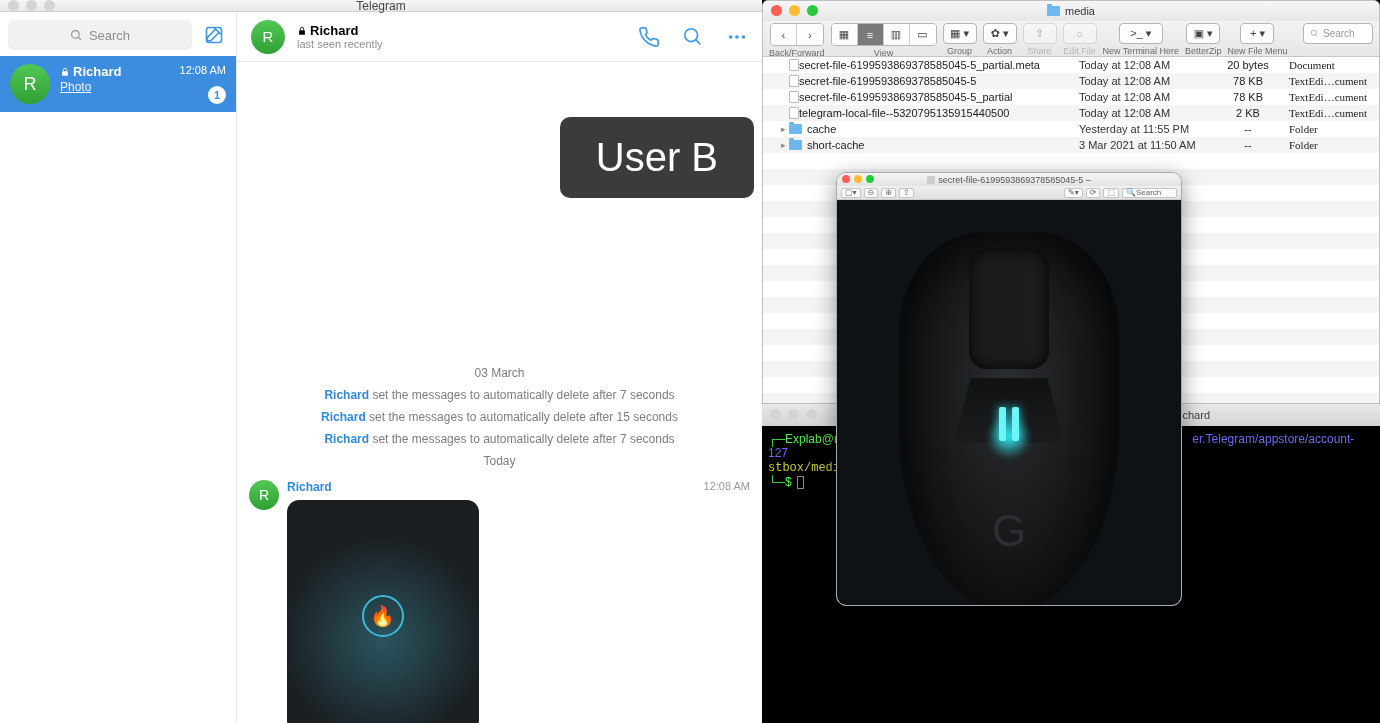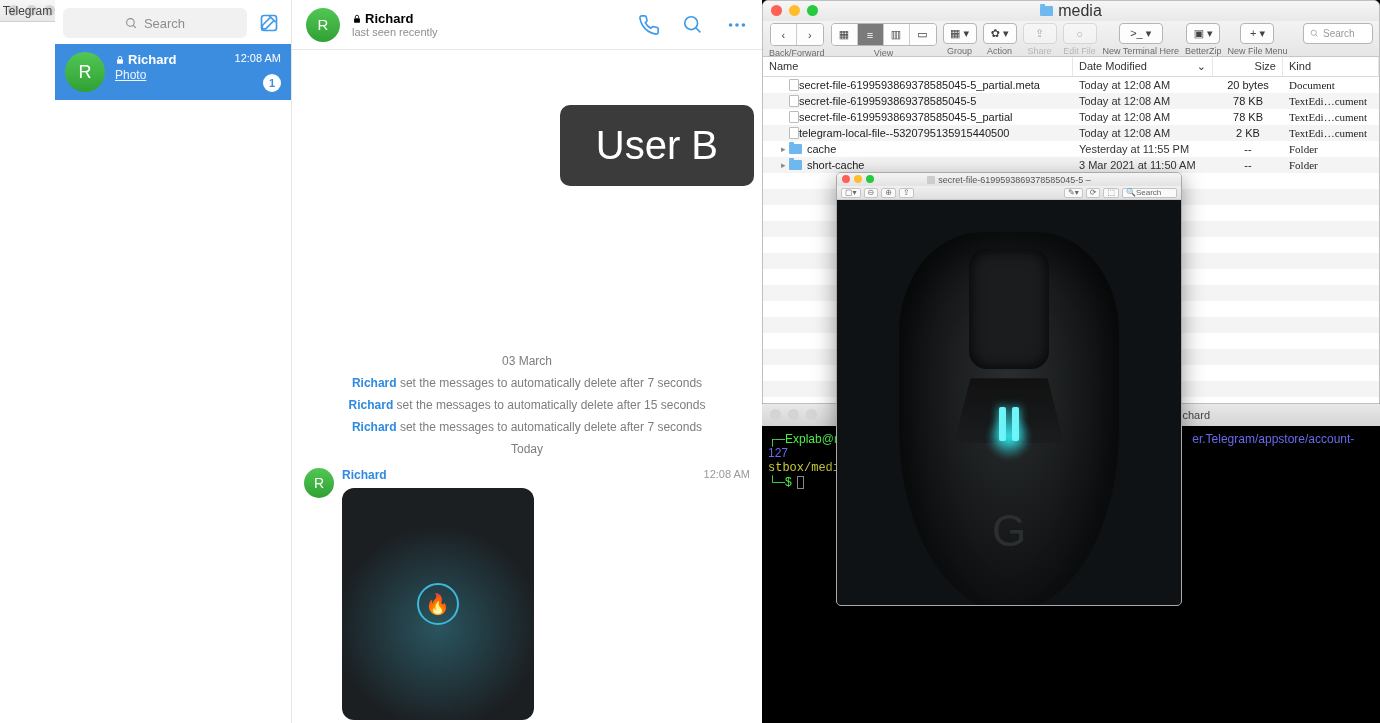--- a/index.html
+++ b/index.html
@@ -1,19 +1,19 @@
 <!DOCTYPE html>
 <html><head>
 <meta charset="utf-8">
 <style>
 * { margin: 0; padding: 0; box-sizing: border-box; font-family: -apple-system, BlinkMacSystemFont, "Segoe UI", sans-serif; }
 body { width: 1380px; height: 723px; background: #000; position: relative; overflow: hidden; }
 
 
-.telegram { position: absolute; left: 0; top: 0; width: 762px; height: 723px; background: #fff; display: flex; }
+.telegram { position: absolute; left: 0; top: 0; width: 762px; height: 723px; background: #fff; display: flex; flex-direction: column; }
 .tg-titlebar { height: 22px; background: linear-gradient(#f6f6f6, #e8e8e8); border-bottom: 1px solid #d0d0d0; display: flex; align-items: center; position: relative; }
 .tg-traffic { display: flex; gap: 7px; margin-left: 8px; }
 .traffic-dot { width: 11px; height: 11px; border-radius: 50%; background: #d4d4d4; }
 .tg-title { position: absolute; left: 50%; transform: translateX(-50%); font-size: 12px; color: #444; }
 .tg-body { flex: 1; display: flex; }
 .tg-sidebar { width: 237px; border-right: 1px solid #e6e6e6; background: #fff; display: flex; flex-direction: column; }
 .tg-search-row { display: flex; align-items: center; padding: 8px 8px 6px 8px; gap: 8px; }
 .tg-search { flex: 1; background: #f1f1f2; border-radius: 6px; height: 30px; display: flex; align-items: center; justify-content: center; gap: 6px; color: #8e8e92; font-size: 13px; }
 .compose-btn { width: 28px; height: 28px; display: flex; align-items: center; justify-content: center; color: #3e9ae8; }
 .chat-item { display: flex; padding: 8px 10px; background: #3c8de0; color: #fff; gap: 10px; }
@@ -44,21 +44,21 @@
 .msg-name-row { display: flex; justify-content: space-between; font-size: 12px; }
 .msg-name { color: #2f8adf; font-weight: 600; }
 .msg-time-small { color: #999; font-size: 11px; }
 .photo-bubble { margin-top: 6px; width: 192px; height: 232px; background: radial-gradient(circle at 50% 60%, #2a5560, #1b1f22 60%); border-radius: 12px; display: flex; align-items: center; justify-content: center; position: relative; filter: blur(0.2px); overflow: hidden; }
 .flame-ring { width: 42px; height: 42px; border-radius: 50%; border: 2px solid #3bbad8; display: flex; align-items: center; justify-content: center; }
 .flame { color: #fff; font-size: 20px; }
 .lock-icon { width: 10px; height: 10px; }
 
 
 .finder { position: absolute; left: 762px; top: 0; width: 618px; height: 404px; background: #fff; border: 1px solid #bfbfbf; border-radius: 6px 6px 0 0; overflow: hidden; display: flex; flex-direction: column; }
-.finder-title { height: 20px; background: linear-gradient(#f6f6f6, #e8e8e8); display: flex; align-items: center; justify-content: center; font-size: 16px; color: #333; position: relative; }
+.finder-title { height: 20px; background: linear-gradient(#f6f6f6, #e8e8e8); display: flex; align-items: center; justify-content: center; font-size: 11px; color: #333; position: relative; }
 .finder-traffic { position: absolute; left: 8px; top: 4px; display: flex; gap: 7px; }
 .td-red { background: #ff5f56; } .td-yellow { background: #ffbd2e; } .td-green { background: #27c93f; }
 .folder-icon-sm { width: 13px; height: 10px; background: #6fb8ef; border-radius: 1px; display: inline-block; margin-right: 5px; position: relative; }
 .folder-icon-sm::before { content: ''; position: absolute; top: -2px; left: 0; width: 5px; height: 2px; background: #6fb8ef; border-radius: 1px 1px 0 0; }
 .finder-toolbar { height: 36px; background: linear-gradient(#f3f3f3, #e6e6e6); border-bottom: 1px solid #c6c6c6; display: flex; align-items: flex-start; padding: 2px 6px; gap: 6px; }
 .tb-group { display: flex; flex-direction: column; align-items: center; }
 .tb-seg { display: flex; border: 1px solid #b5b5b5; border-radius: 4px; overflow: hidden; background: #fff; }
 .tb-btn { width: 26px; height: 21px; display: flex; align-items: center; justify-content: center; border-right: 1px solid #ccc; font-size: 11px; color: #444; background: #fdfdfd; }
 .tb-btn:last-child { border-right: none; }
 .tb-btn.active { background: #7a7a7a; color: #fff; }
@@ -85,21 +85,21 @@
 
 
 .terminal { position: absolute; left: 762px; top: 404px; width: 618px; height: 319px; background: #000; font-family: Menlo, monospace; font-size: 12px; }
 .term-title { height: 22px; background: linear-gradient(#e8e8e8, #d4d4d4); display: flex; align-items: center; justify-content: center; font-size: 11px; color: #444; position: relative; }
 .term-title .finder-traffic { top: 5px; }
 .term-body { padding: 6px; }
 .tr-green { color: #4af04a; } .tr-yellow { color: #caca3a; font-family: Liberation Mono, monospace; } .tr-blue { color: #6a6af0; }
 .cursor { display: inline-block; width: 7px; height: 13px; border: 1px solid #888; margin-left: 2px; vertical-align: middle; }
 
 
-.preview { position: absolute; left: 836px; top: 172px; width: 346px; height: 434px; background: #eee; border: 1px solid #aaa; border-radius: 5px; box-shadow: 0 6px 22px rgba(0,0,0,.4); display: flex; flex-direction: column; overflow: hidden; z-index: 20; }
+.preview { position: absolute; left: 836px; top: 172px; width: 346px; height: 434px; background: #eee; border: 1px solid #aaa; border-radius: 10px; box-shadow: 0 6px 22px rgba(0,0,0,.4); display: flex; flex-direction: column; overflow: hidden; z-index: 20; }
 .pv-title { height: 13px; background: linear-gradient(#f4f4f4, #e3e3e3); font-size: 9px; color: #555; display: flex; align-items: center; justify-content: center; position: relative; }
 .pv-traffic { position: absolute; left: 5px; top: 2px; display: flex; gap: 4px; }
 .pv-traffic .traffic-dot { width: 8px; height: 8px; }
 .pv-toolbar { height: 14px; background: linear-gradient(#f0f0f0, #e0e0e0); border-bottom: 1px solid #ccc; display: flex; align-items: center; padding: 0 4px; gap: 3px; font-size: 8px; color: #666; }
 .pv-toolbar > div { border: 1px solid #c4c4c4; border-radius: 2px; background: #fafafa; height: 10px; display: flex; align-items: center; padding: 0 3px; }
 .pv-img { flex: 1; background: #0e1214; position: relative; overflow: hidden; }
 .mouse-body { position: absolute; left: 50%; top: 8%; transform: translateX(-50%); width: 220px; height: 380px; background: radial-gradient(ellipse at 50% 40%, #2b2e30, #0d0f10 70%); border-radius: 90px 90px 120px 120px / 110px 110px 200px 200px; box-shadow: inset 0 20px 40px rgba(0,0,0,.6); }
 .mouse-top { position: absolute; left: 50%; top: 12%; transform: translateX(-50%); width: 80px; height: 120px; background: #1a1c1d; border-radius: 18px; box-shadow: inset 0 0 15px #000; }
 .mouse-vents { position: absolute; left: 50%; top: 44%; transform: translateX(-50%); width: 110px; height: 65px; background: linear-gradient(#111, #1a1c1e); clip-path: polygon(15% 0, 85% 0, 100% 100%, 0 100%); }
 .mouse-glow { position: absolute; left: 50%; top: 53%; transform: translateX(-50%); width: 44px; height: 44px; background: radial-gradient(circle, #32e5ea 0%, rgba(50,229,234,.15) 60%, transparent 80%); border-radius: 50%; filter: blur(2px); }
@@ -294,29 +294,20 @@
     <div class="tb-group">
       <div class="tb-search">
         <svg width="9" height="9" viewBox="0 0 24 24" fill="none" stroke="#999" stroke-width="2">
             <circle cx="10" cy="10" r="7"></circle>
             <line x1="20" y1="20" x2="15" y2="15"></line>
           </svg>
         <span>Search</span>
       </div>
     </div>
   </div>
-  <div class="finder-list-header">
-    <div class="fh-col fh-name">Name</div>
-    <div class="fh-col fh-date" style="display:flex;justify-content:space-between;">
-        <span>Date Modified</span>
-        <span>⌄</span>
-      </div>
-    <div class="fh-col fh-size">Size</div>
-    <div class="fh-col fh-kind">Kind</div>
-  </div>
   <div class="finder-rows">
     <div id="finder-row-list">
         <div class="f-row">
           <div class="fc-name">
             <span class="disclosure"></span>
             <span class="file-icon"></span>
             <span>secret-file-6199593869378585045-5_partial.meta</span>
           </div>
           <div class="fc-date">Today at 12:08 AM</div>
           <div class="fc-size">20 bytes</div>

